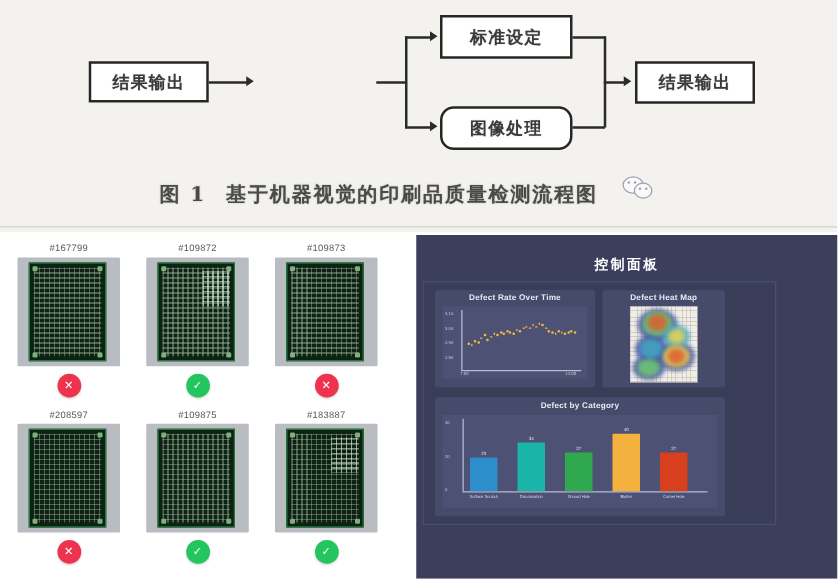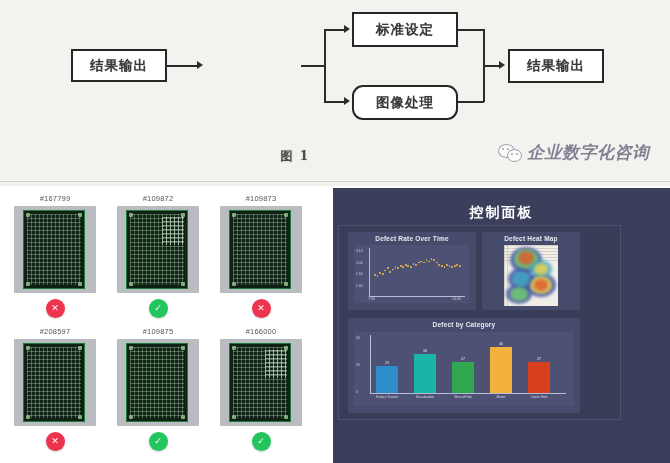--- a/index.html
+++ b/index.html
@@ -44,21 +44,21 @@
     border-top:4px solid transparent;
     border-bottom:4px solid transparent;
     border-left:6px solid #2b2b2b;
   }
 
   
   #figure-caption{
     position:absolute;left:0;top:138px;width:606px;height:36px;
     display:flex;align-items:center;justify-content:center;
     font-family:"DejaVu Serif","Liberation Serif",serif;
-    font-weight:700;font-size:12px;
+    font-weight:700;font-size:16px;
     color:#4a4a4a;
     letter-spacing:1.5px;
     text-shadow:0 0 1.5px rgba(140,140,140,.6);
     white-space:nowrap;
   }
   #caption-num{margin-right:16px;}
 
   
   #wm-top{
     position:absolute;left:498px;top:141px;
@@ -146,21 +146,21 @@
   .pcb-badge.fail{background:#ee334e;}
   .pcb-badge.pass{background:#22c55e;}
 
   
   #dashboard{
     position:absolute;left:333px;top:188px;width:337px;height:275px;
     background:#3c3f5c;
   }
   #dash-title{
     position:absolute;left:0;top:16px;width:337px;
-    text-align:center;color:#ffffff;font-size:14px;font-weight:700;
+    text-align:center;color:#ffffff;font-size:11px;font-weight:700;
     font-family:"DejaVu Sans","Liberation Sans",sans-serif;
     letter-spacing:2px;
   }
   #dash-body{
     position:absolute;left:5px;top:37px;width:283px;height:195px;
     background:#3a3d58;
     border:1px solid #4b4f70;
     box-sizing:border-box;
   }
   .card{
@@ -241,32 +241,32 @@
     <div class="conn h" style="left:458px;top:101px;width:26px;"></div>
     <div class="conn v" style="left:483px;top:29px;height:73px;"></div>
     <div class="conn h" style="left:483px;top:65px;width:19px;"></div>
     <div class="arrow" style="left:499px;top:61px;"></div>
 
     <div class="fbox" id="box-output">结果输出</div>
   </div>
 
   <div id="figure-caption">
     <span id="caption-num">图 1</span>
+    <span>基于机器视觉的印刷品质量检测流程图</span>
   </div>
 
   <div id="wm-top">
     <span class="wechat-mark">
       <span class="b1"></span>
         <span class="b2"></span>
       <i style="left:4px;top:4px;"></i>
         <i style="left:9px;top:4px;"></i>
       <i style="left:13px;top:9px;"></i>
         <i style="left:18px;top:9px;"></i>
     </span>
-    <span class="wm-text">企业数字化咨询</span>
   </div>
 
   <div id="figure-divider"></div>
 </div>
 
 <div id="bottom-panel">
 
   <div id="pcb-grid">
       <div class="pcb-cell" style="left: 0px; top: 0px;">
         <div class="pcb-id">#167799</div>
@@ -328,21 +328,21 @@
             <div class="pads"></div>
             <span class="corner tl"></span>
             <span class="corner tr"></span>
             <span class="corner bl"></span>
             <span class="corner br"></span>
           </div>
         </div>
         <div class="pcb-badge pass" style="background: rgb(34, 197, 94);">✓</div>
       </div>
       <div class="pcb-cell" style="left: 206px; top: 133px;">
-        <div class="pcb-id">#166000</div>
+        <div class="pcb-id">#183887</div>
         <div class="pcb-photo">
           <div class="pcb-board">
             <div class="pads"></div>
             <div class="bright"></div>
             <span class="corner tl"></span>
             <span class="corner tr"></span>
             <span class="corner bl"></span>
             <span class="corner br"></span>
           </div>
         </div>

